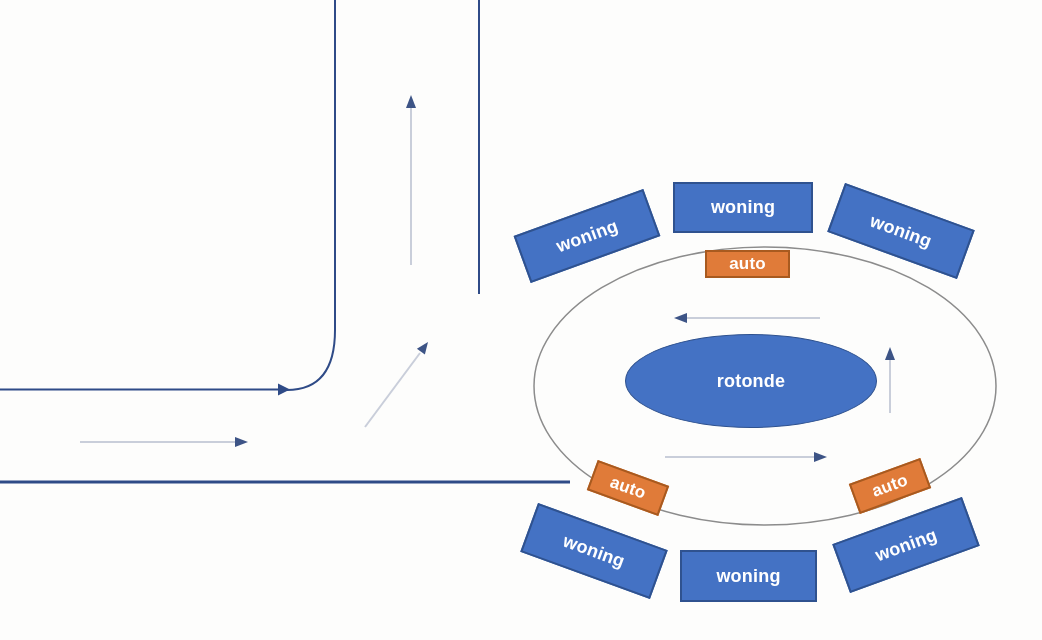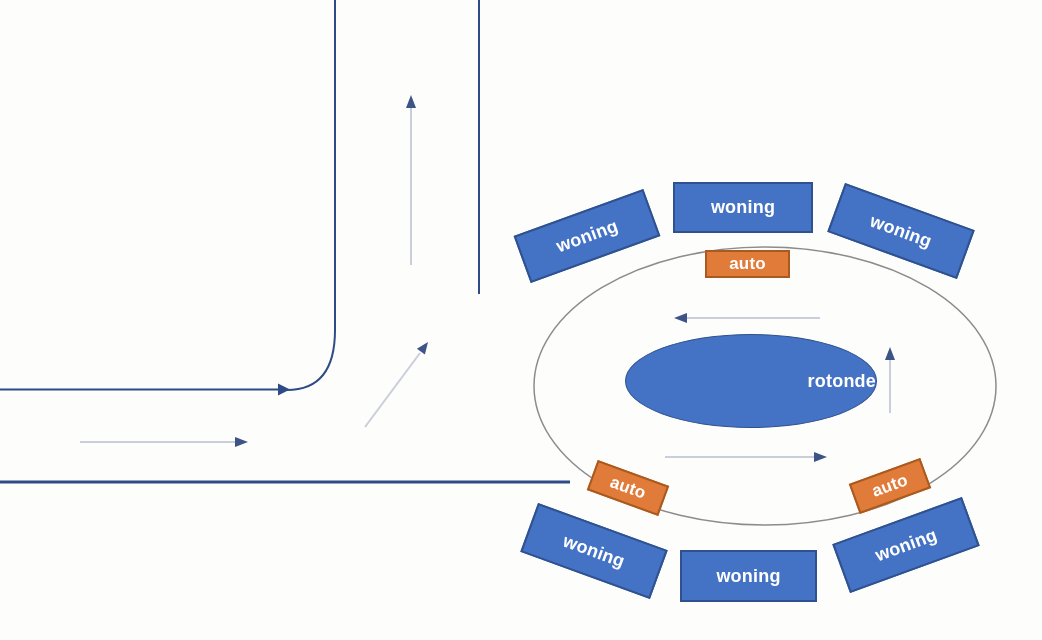--- a/index.html
+++ b/index.html
@@ -85,21 +85,21 @@
     <g>
       <path class="arrow-shaft" d="M665,457 L814,457"></path>
       <polygon class="arrow-head" points="827,457 814,452 814,462"></polygon>
     </g>
     <g>
       <path class="arrow-shaft" d="M890,413 L890,360"></path>
       <polygon class="arrow-head" points="890,347 885,360 895,360"></polygon>
     </g>
   </svg>
 
-  <div class="box roundabout" style="left:625px; top:334px; width:252px; height:94px;justify-content:flex-end;">
+  <div class="box roundabout" style="left:625px; top:334px; width:252px; height:94px;">
     <span>rotonde</span>
   </div>
 
   <div class="box house rot-neg20" style="left:518px; top:211px; width:138px; height:50px;">
     <span>woning</span>
   </div>
   <div class="box house" style="left:673px; top:182px; width:140px; height:51px;">
     <span>woning</span>
   </div>
   <div class="box house rot-pos20" style="left:832px; top:205px; width:138px; height:52px;">

